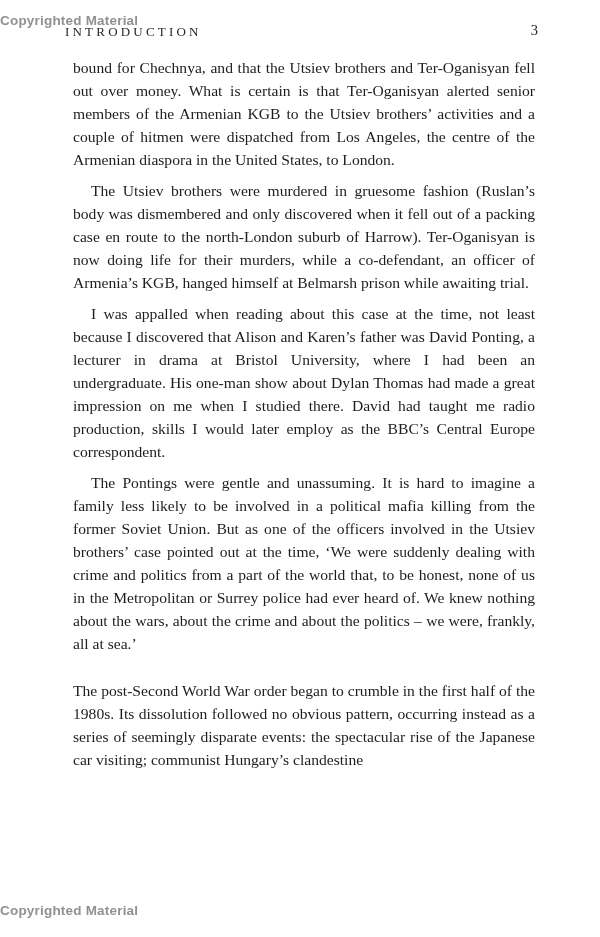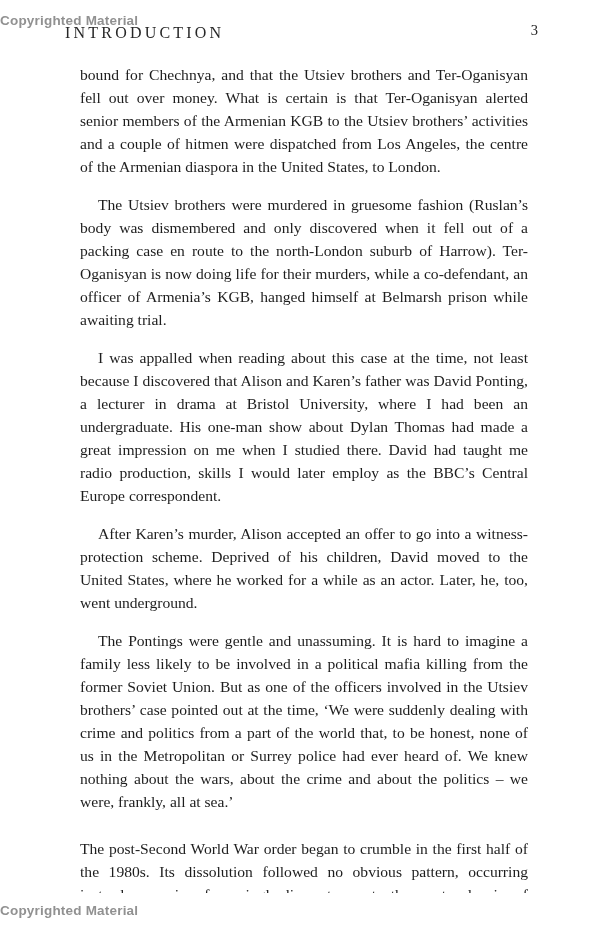--- a/index.html
+++ b/index.html
@@ -33,21 +33,21 @@
     position: absolute;
     top: 22px;
     left: 65px;
     right: 58px;
     height: 18px;
   }
   .running-head {
     position: absolute;
     left: 0;
     top: 2px;
-    font-size: 16px;
+    font-size: 13px;
     font-weight: normal;
     letter-spacing: 3.2px;
     color: #272727;
   }
   .page-number {
     position: absolute;
     right: 4px;
     top: 0;
     font-size: 14.5px;
     color: #1f1f1f;
@@ -58,21 +58,21 @@
     left: 65px;
     width: 478px;
     height: 845px;
     overflow: hidden;
     font-size: 15.6px;
     line-height: 23px;
     text-align: justify;
     color: #1d1d1d;
   }
   .body-text p {
-    margin: 15px;
+    margin: 8px;
     padding: 0;
     text-indent: 18px;
   }
   .body-text p.no-indent {
     text-indent: 0;
   }
   .body-text p.section-start {
     margin-top: 24px;
   }
 </style>
@@ -85,20 +85,19 @@
 
   <div class="header-row">
     <span class="running-head">INTRODUCTION</span>
     <span class="page-number">3</span>
   </div>
 
   <div class="body-text">
     <p class="no-indent">bound for Chechnya, and that the Utsiev brothers and Ter-Oganisyan fell out over money. What is certain is that Ter-Oganisyan alerted senior members of the Armenian KGB to the Utsiev brothers’ activities and a couple of hitmen were dispatched from Los Angeles, the centre of the Armenian diaspora in the United States, to London.</p>
     <p>The Utsiev brothers were murdered in gruesome fashion (Ruslan’s body was dismembered and only discovered when it fell out of a packing case en route to the north-London suburb of Harrow). Ter-Oganisyan is now doing life for their murders, while a co-defendant, an officer of Armenia’s KGB, hanged himself at Belmarsh prison while awaiting trial.</p>
     <p>I was appalled when reading about this case at the time, not least because I discovered that Alison and Karen’s father was David Ponting, a lecturer in drama at Bristol University, where I had been an undergraduate. His one-man show about Dylan Thomas had made a great impression on me when I studied there. David had taught me radio production, skills I would later employ as the BBC’s Central Europe correspondent.</p>
-    <p>After Karen’s murder, Alison accepted an offer to go into a witness-protection scheme. Deprived of his children, David moved to the United States, where he worked for a while as an actor. Later, he, too, went underground.</p>
     <p>The Pontings were gentle and unassuming. It is hard to imagine a family less likely to be involved in a political mafia killing from the former Soviet Union. But as one of the officers involved in the Utsiev brothers’ case pointed out at the time, ‘We were suddenly dealing with crime and politics from a part of the world that, to be honest, none of us in the Metropolitan or Surrey police had ever heard of. We knew nothing about the wars, about the crime and about the politics – we were, frankly, all at sea.’</p>
     <p class="no-indent section-start">The post-Second World War order began to crumble in the first half of the 1980s. Its dissolution followed no obvious pattern, occurring instead as a series of seemingly disparate events: the spectacular rise of the Japanese car visiting; communist Hungary’s clandestine</p>
   </div>
 
   <div class="watermark bottom">Copyrighted Material</div>
 
 </div>
 
 </body></html>

